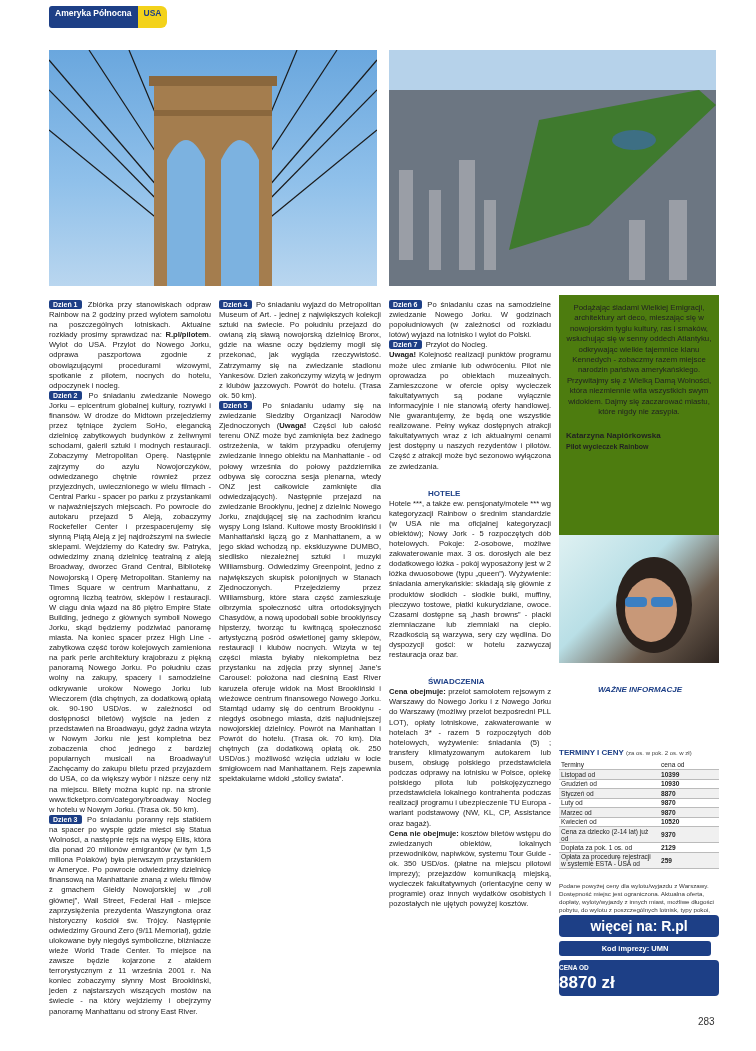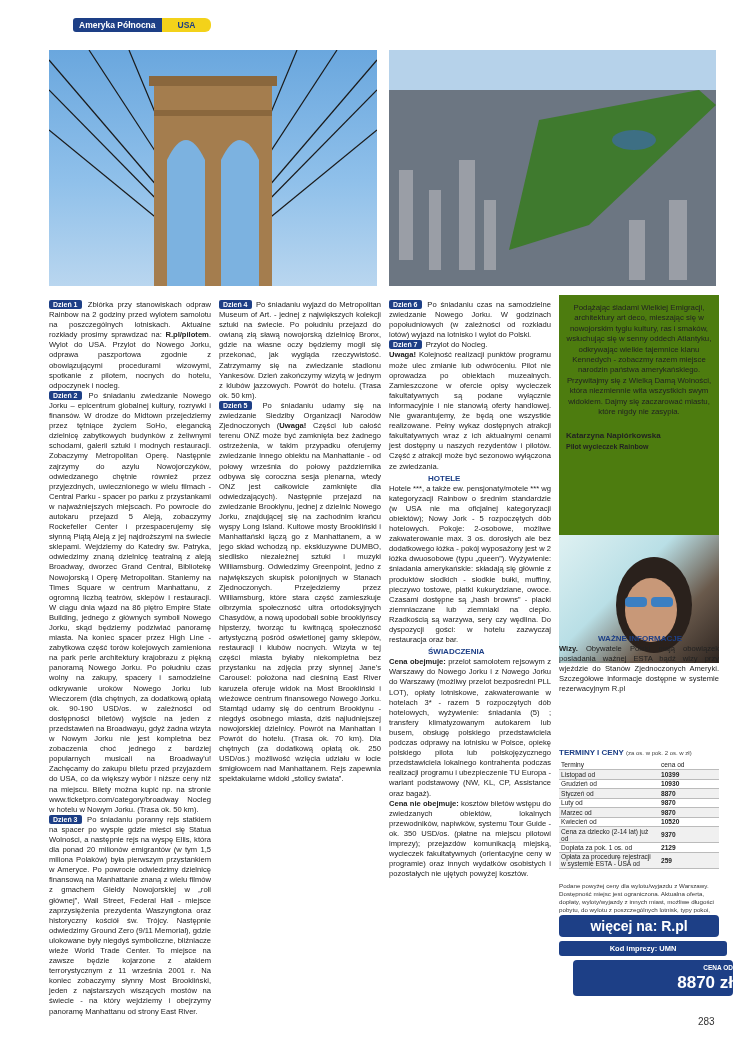--- a/index.html
+++ b/index.html
@@ -1,44 +1,44 @@
 <!DOCTYPE html>
 <html><head>
 <meta charset="utf-8">
 <style>
   * { box-sizing: border-box; margin: 0; padding: 0; }
   body { width: 756px; height: 1051px; background: #ffffff; font-family: "Liberation Sans", sans-serif; color: #222; position: relative; overflow: hidden; }
-  .badge-wrap { position: absolute; left: 49px; top: 18px; display: flex; height: 14px; margin-left: 24px; }
+  .badge-wrap { position: absolute; left: 49px; top: 6px; display: flex; height: 22px; }
   .badge-region { background: #1d3f86; color: #fff; font-size: 8.5px; font-weight: bold; padding: 1px 6px; border-radius: 3px 0 0 3px; line-height: 12px; }
-  .badge-country { background: #f3d21a; color: #1d3f86; font-size: 8.5px; font-weight: bold; padding: 1px 16px; border-radius: 0 6px 6px 0; line-height: 12px; }
+  .badge-country { background: #f3d21a; color: #1d3f86; font-size: 8.5px; font-weight: bold; padding: 1px 6px; border-radius: 0 6px 6px 0; line-height: 12px; }
   .photo { position: absolute; top: 50px; height: 236px; overflow: hidden; }
   .photo-left { left: 49px; width: 328px; background: linear-gradient(180deg,#6aa7de 0%,#8fc0ea 55%,#b9d6ef 100%); }
   .photo-right { left: 389px; width: 327px; background: linear-gradient(180deg,#a7c9e6 0%,#7d9cb4 25%,#5e7a66 55%,#4f6a3f 100%); }
   .col { position: absolute; top: 300px; font-size: 7.6px; line-height: 10.1px; text-align: justify; }
   .col1 { left: 49px; width: 162px; }
   .col2 { left: 219px; width: 162px; }
   .col3 { left: 389px; width: 162px; }
   .day-tag { display: inline-block; background: #1d3f86; color: #fff; font-weight: bold; font-size: 7px; padding: 0 4px; border-radius: 2px; margin-right: 2px; line-height: 9px; }
-  .sec-title { color: #1d3f86; font-weight: bold; font-size: 8px; margin-top: 2px; padding-left: 39px; }
+  .sec-title { color: #1d3f86; font-weight: bold; font-size: 8px; margin-top: 17px; padding-left: 39px; }
   .para { margin-bottom: 0; }
   .quote-box { position: absolute; left: 559px; top: 295px; width: 160px; height: 240px; background: #4d7c0f; padding: 8px 7px; font-size: 7.8px; line-height: 10.4px; text-align: center; }
   .quote-sig { font-weight: bold; margin-top: 14px; text-align: left; font-size: 8px; }
   .quote-role { font-weight: bold; font-size: 7px; text-align: left; }
   .portrait { position: absolute; left: 559px; top: 535px; width: 160px; height: 128px; background: linear-gradient(135deg,#dff1f2 0%,#b9dfe6 40%,#6a5a4c 70%,#2e2520 100%); overflow: hidden; }
-  .col4 { position: absolute; left: 559px; top: 632px; width: 160px; font-size: 7.6px; line-height: 10.1px; text-align: justify; }
+  .col4 { position: absolute; left: 559px; top: 668px; width: 160px; font-size: 7.6px; line-height: 10.1px; text-align: justify; font-style: italic; }
   .price-title { position: absolute; left: 559px; top: 748px; font-size: 8px; color: #1d3f86; font-weight: bold; }
   .price-title span { font-weight: normal; font-size: 6px; color: #444; }
   .price-table { position: absolute; left: 559px; top: 760px; width: 160px; font-size: 6.6px; border-collapse: collapse; }
   .price-table td { padding: 0.5px 2px; border-bottom: 0.5px solid #bbb; height: 9.5px; }
   .price-table tr:nth-child(even) td { background: #f0f0f0; }
   .price-table td.v { font-weight: bold; text-align: left; width: 60px; }
   .note { position: absolute; left: 559px; top: 882px; width: 160px; font-size: 6.2px; line-height: 8px; color: #333; }
   .btn-more { position: absolute; left: 559px; top: 915px; width: 160px; height: 22px; background: #1d3f86; color: #fff; font-weight: bold; font-size: 14px; text-align: center; line-height: 22px; border-radius: 4px; }
-  .btn-code { position: absolute; left: 559px; top: 941px; width: 168px; height: 15px; background: #1d3f86; color: #fff; font-weight: bold; font-size: 7.5px; text-align: center; line-height: 15px; border-radius: 3px; }
-  .price-box { position: absolute; left: 573px; top: 960px; width: 160px; height: 36px; background: #1d3f86; color: #fff; text-align: right; border-radius: 4px; }
+  .btn-code { position: absolute; left: 559px; top: 941px; width: 152px; height: 15px; background: #1d3f86; color: #fff; font-weight: bold; font-size: 7.5px; text-align: center; line-height: 15px; border-radius: 3px; }
+  .price-box { position: absolute; left: 559px; top: 960px; width: 160px; height: 36px; background: #1d3f86; color: #fff; text-align: left; border-radius: 4px; }
   .price-box .lbl { font-size: 6.5px; font-weight: bold; line-height: 10px; padding-top: 3px; }
   .price-box .val { font-size: 17px; font-weight: bold; line-height: 20px; }
   .page-num { position: absolute; left: 698px; top: 1016px; font-size: 10px; color: #333; text-align: center; }
 </style>
 </head>
 <body>
 
 <div class="badge-wrap">
   <span class="badge-region">Ameryka Północna</span>
   <span class="badge-country">USA</span>
@@ -142,23 +142,20 @@
     <ellipse cx="95" cy="70" rx="38" ry="48" fill="#2a211c"></ellipse>
     <ellipse cx="92" cy="75" rx="26" ry="32" fill="#c89878"></ellipse>
     <rect x="66" y="62" width="22" height="10" rx="4" fill="#3b7fc2"></rect>
     <rect x="92" y="62" width="22" height="10" rx="4" fill="#3b7fc2"></rect>
   </svg>
 </div>
 
 <div class="col4">
   <p class="para"></p>
   <div class="sec-title">WAŻNE INFORMACJE</div>
-  <p class="para">
-    <b>Wizy.</b><span> Obywatele Polski mają obowiązek posiadania ważnej ESTA bądź wizy przy wjeździe do Stanów Zjednoczonych Ameryki. Szczegółowe informacje dostępne w systemie rezerwacyjnym R.pl</span>
-  </p>
 </div>
 
 <div class="price-title">
   <b>TERMINY I CENY</b>
   <span>(za os. w pok. 2 os. w zł)</span>
 </div>
 <table class="price-table">
   <tbody>
       <tr>
     <td>Terminy</td>

